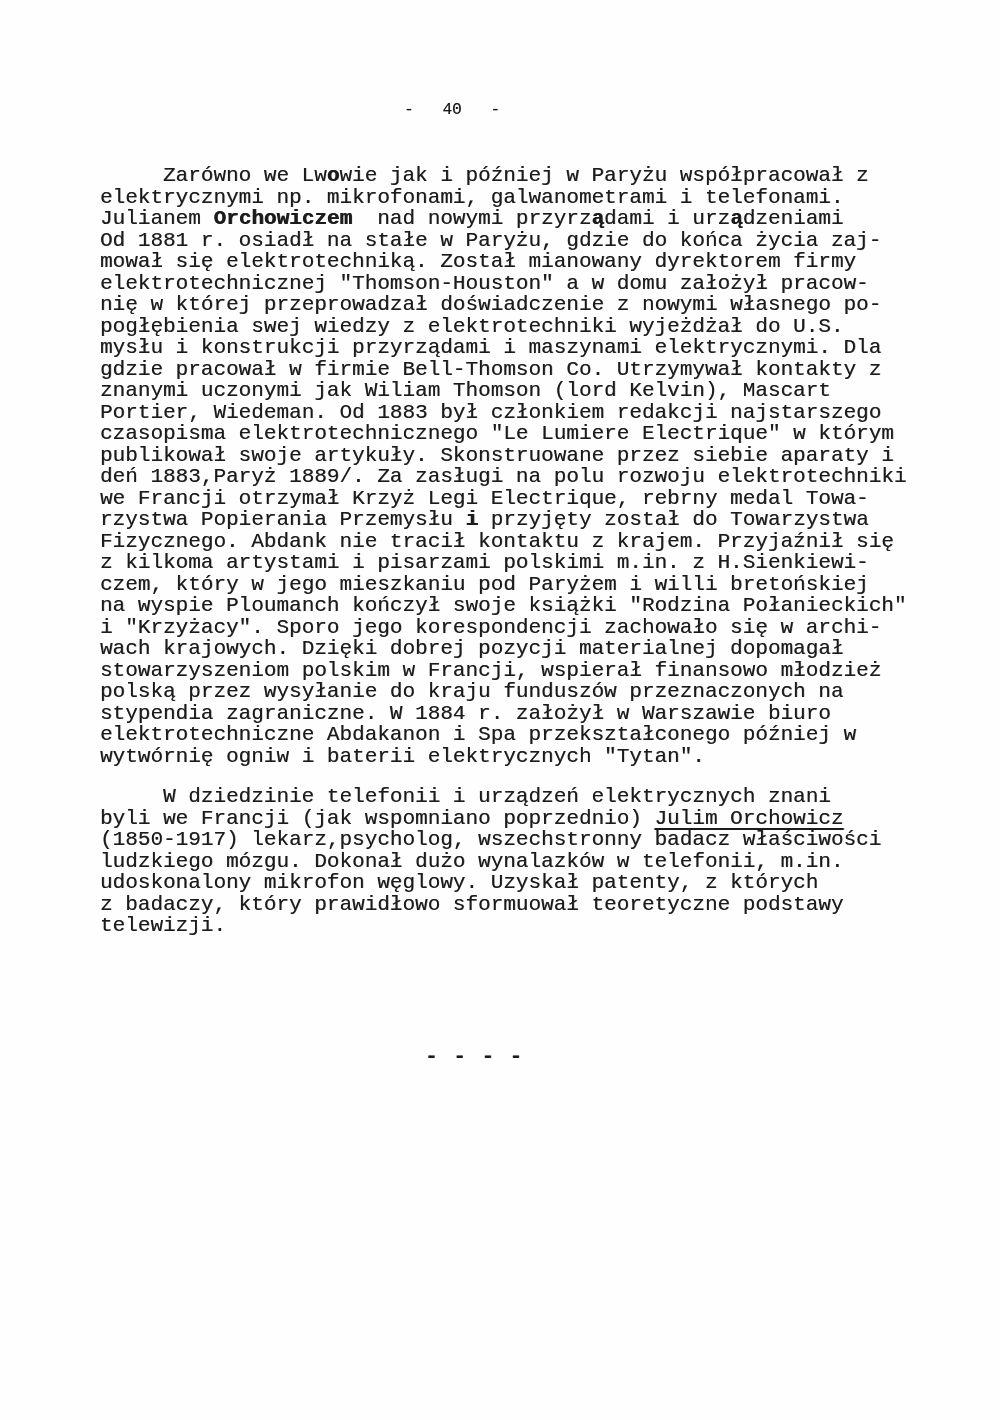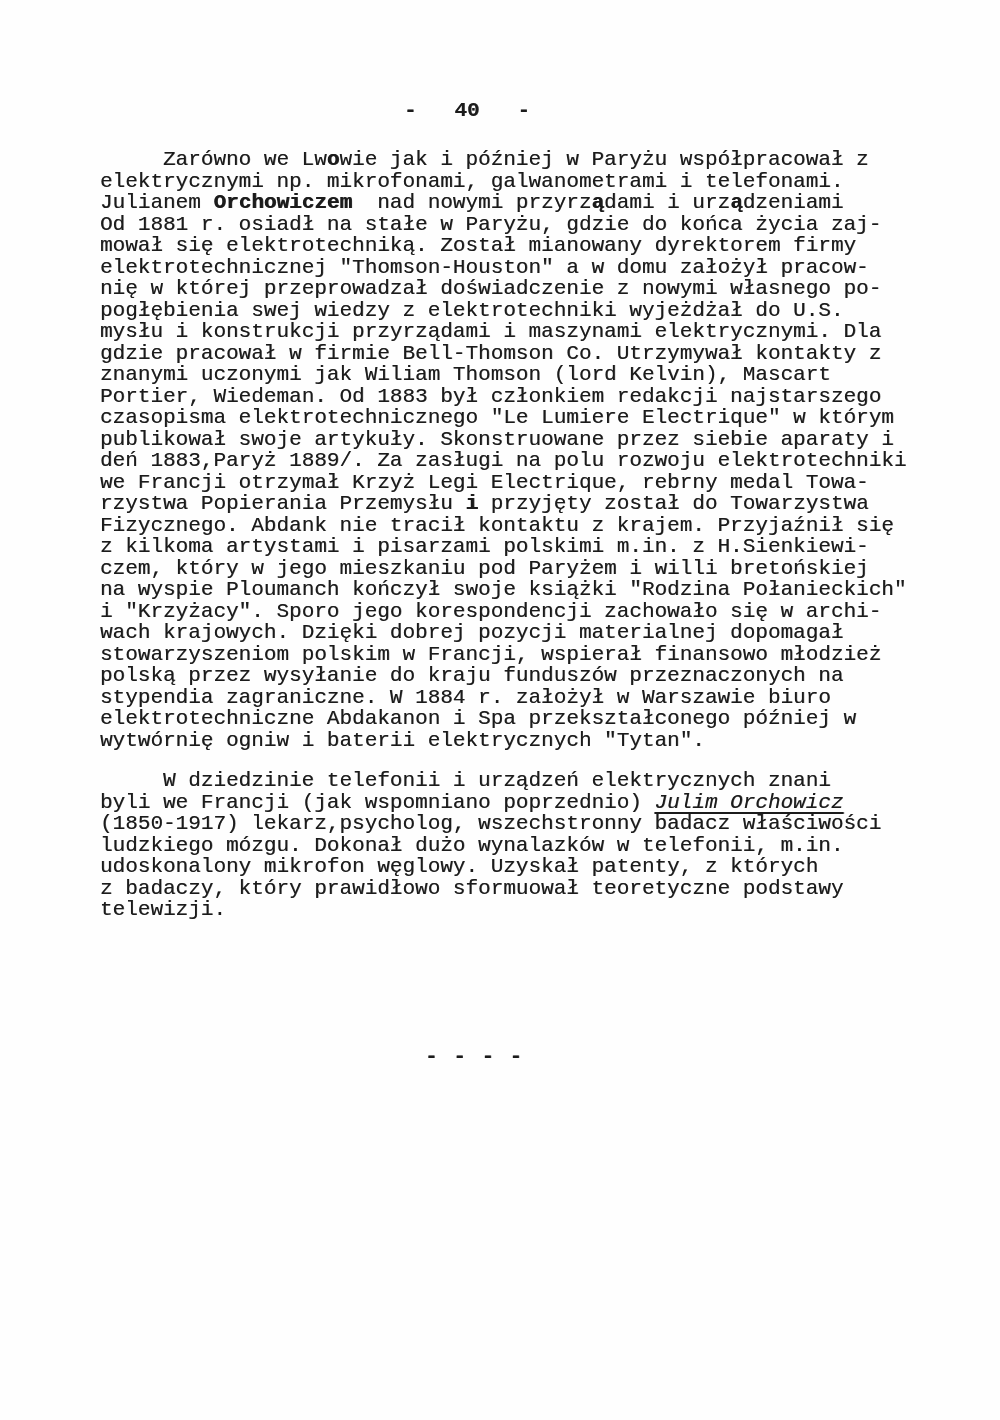--- a/index.html
+++ b/index.html
@@ -13,30 +13,30 @@
     height: 1420px;
     background: #fefefe;
     overflow: hidden;
     font-family: "Liberation Mono", monospace;
     color: #1b1b1b;
   }
   .header {
     position: absolute;
     left: 404px;
     top: 100px;
-    font-size: 21px;
+    font-size: 16px;
     line-height: 21.5px;
     white-space: pre;
-    font-weight: 700;
+    font-weight: 400;
     text-shadow: 0.4px 0 0 rgba(27,27,27,0.6);
   }
   .doc-body {
     position: absolute;
     left: 100px;
-    top: 149px;
+    top: 165px;
     width: 820px;
     font-size: 21px;
     line-height: 21.5px;
     text-shadow: 0.4px 0 0 rgba(27,27,27,0.6);
   }
   .paragraph + .paragraph {
     margin-top: 19px;
   }
   .line {
     white-space: pre;
@@ -45,21 +45,20 @@
     text-indent: 63px;
   }
   .bold {
     font-weight: 700;
     text-shadow: 0.7px 0 0 rgba(27,27,27,0.9);
   }
   .underline {
     text-decoration: underline;
     text-decoration-thickness: 2px;
     text-underline-offset: 4px;
-    font-style: italic;
   }
   .separator {
     position: absolute;
     left: 425px;
     top: 1046px;
     font-size: 21px;
     line-height: 21.5px;
     white-space: pre;
     font-weight: 700;
     letter-spacing: 1.5px;

